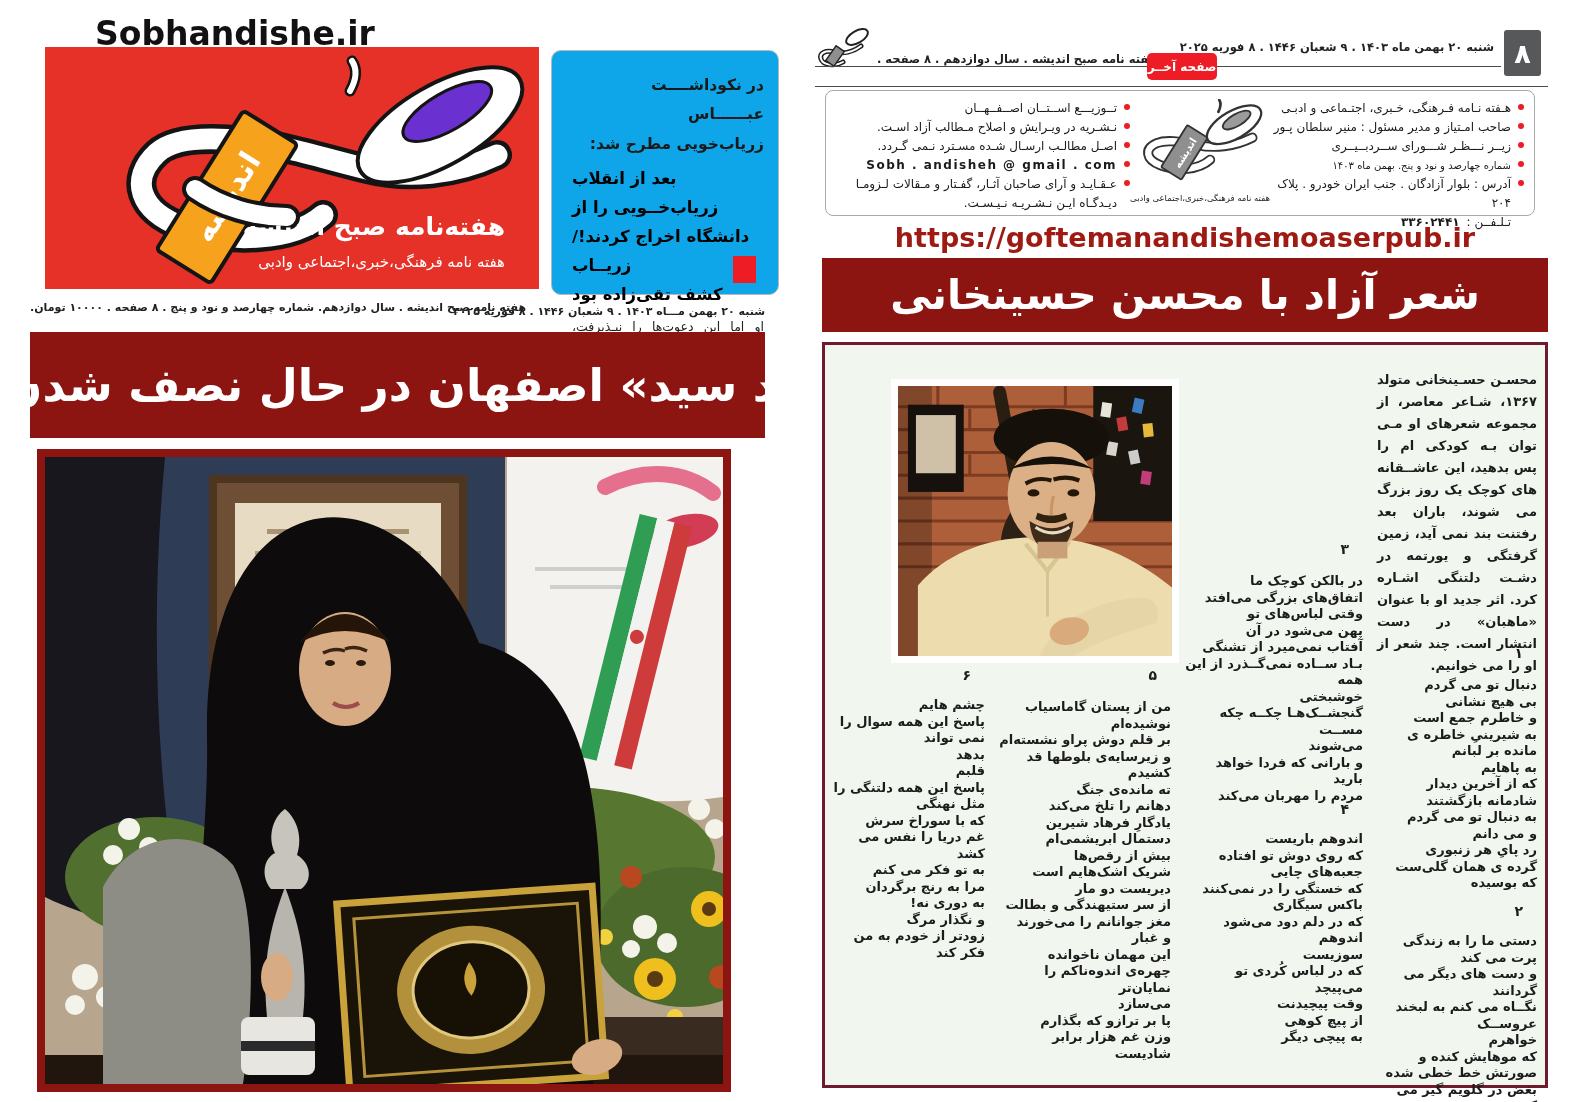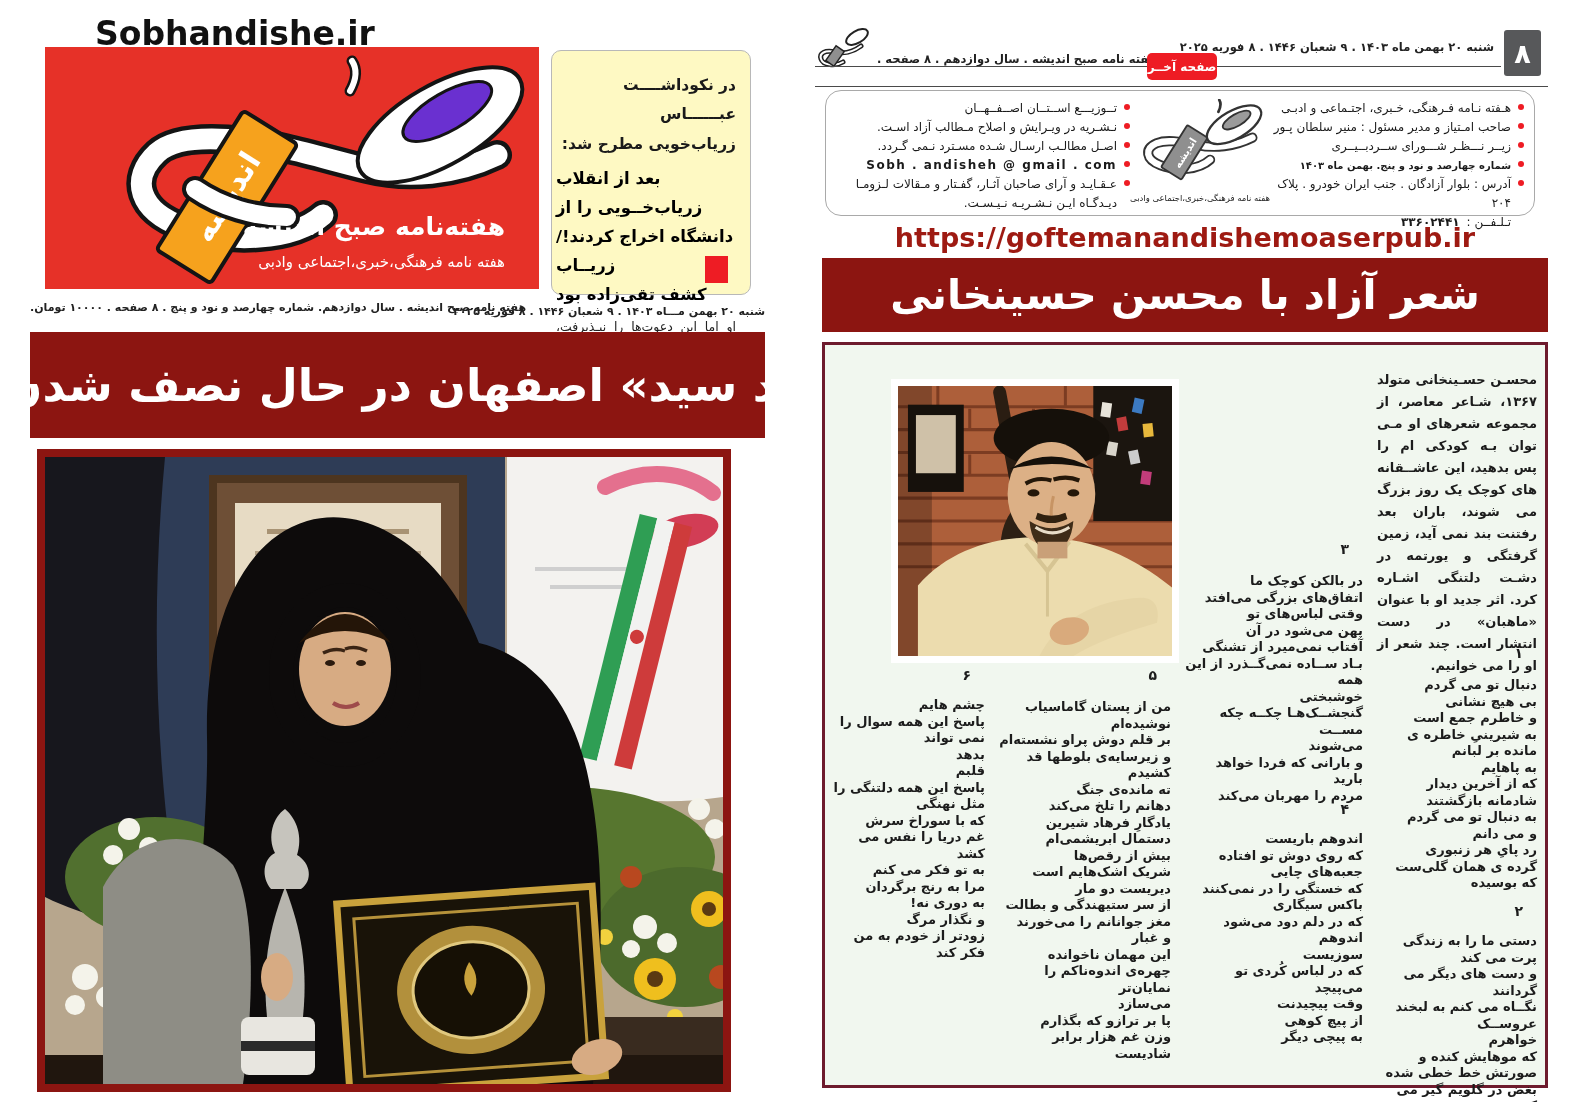--- a/index.html
+++ b/index.html
@@ -10,22 +10,22 @@
 
   
   .lp-site-title { left:95px; top:14px; width:400px; 
     font-size:33px; font-weight:bold; color:#111; letter-spacing:0px; }
   .masthead { left:45px; top:47px; width:494px; height:242px; background:#e63128; }
   .masthead svg { position:absolute; left:0; top:0; }
   .masthead-title { position:absolute; right:34px; bottom:48px; color:#fff;
     font-size:25px; font-weight:bold; }
   .masthead-sub { position:absolute; right:34px; bottom:18px; color:#fff; font-size:15px; }
 
-  .promo-box { left:551px; top:50px; width:200px; height:245px;
-    border:1.5px solid #b8b8b8; border-radius:10px; background:#fef9c3; padding:20px 14px 10px 4px; }
+  .promo-box { left:551px; top:50px; width:228px; height:245px;
+    border:1.5px solid #b8b8b8; border-radius:10px; background:#0ea5e9; padding:20px 14px 10px 20px; }
   .promo-kicker { font-size:15.5px; font-weight:600; color:#1a1a1a; text-align:right;
     white-space:pre-line; line-height:1.9; }
   .promo-title { font-size:16.5px; font-weight:bold; color:#000; text-align:left;
     white-space:pre-line; line-height:1.75; margin-top:6px; }
   .promo-body { font-size:12.5px; color:#222; text-align:justify; line-height:1.75; margin-top:6px; }
   .promo-square { position:absolute; right:22px; bottom:11px; width:23px; height:27px; background:#ee1c24; }
 
   .lp-dateline { left:30px; top:301px; width:735px; height:18px; font-size:11px;
     font-weight:600; color:#222; }
   .lp-dateline .dl-right { position:absolute; right:0; top:4px; }
@@ -52,31 +52,31 @@
     font-weight:600; color:#222; }
   .rp-issue { left:815px; top:26px; display:flex; align-items:flex-end; gap:8px; }
   .rp-issue .txt { font-size:11.5px; font-weight:600; color:#222; padding-bottom:4px; }
   .rp-rule1 { left:815px; top:66px; width:686px; border-top:1.5px solid #4a4a4a; }
   .rp-rule2 { left:815px; top:86px; width:733px; border-top:1.5px solid #4a4a4a; }
   .rp-badge { left:1147px; top:53px; width:70px; height:27px; background:#ee1c24;
     border-radius:5px; color:#fff; font-size:12px; font-weight:bold;
     display:flex; align-items:center; justify-content:center; z-index:3; }
 
   .info-box { left:825px; top:90px; width:710px; height:126px; background:#fff;
-    border:1.5px solid #a9a9a9; border-radius:16px; display:flex; flex-direction:row;
+    border:1.5px solid #a9a9a9; border-radius:8px; display:flex; flex-direction:row;
     padding:8px 10px 4px 12px; }
   .ib-left  { width:292px; }
   .ib-logo  { width:140px; display:flex; flex-direction:column; align-items:center; }
   .ib-logo .sub { font-size:8.5px; color:#222; margin-top:2px; white-space:nowrap; }
   .ib-right { flex:1; }
   .ib-row { display:flex; direction:rtl; align-items:baseline; gap:7px;
     font-size:12px; color:#1a1a1a; line-height:19px; }
   .ib-row .dot { width:6px; height:6px; border-radius:50%; background:#ee1c24; flex:none;
     position:relative; top:-2px; }
-  .ib-row.small { font-size:10px; font-weight:bold; }
+  .ib-row.small { font-size:10px; font-weight:normal; }
   .ib-row.latin { letter-spacing:1.5px; font-weight:600; }
   .phone-num { direction:ltr; letter-spacing:7px; font-weight:600; }
 
   .rp-website { left:822px; top:222px; width:726px; text-align:center; color:#9e1a12;
     font-size:27px; font-weight:bold; }
   .rp-banner { left:822px; top:258px; width:726px; height:74px; background:#8c1511;
     display:flex; align-items:center; justify-content:center; }
   .rp-banner div { color:#fff; font-size:41px; font-weight:bold; white-space:nowrap; }
 
   .article-box { left:822px; top:342px; width:726px; height:746px; background:#f1f7ef;

